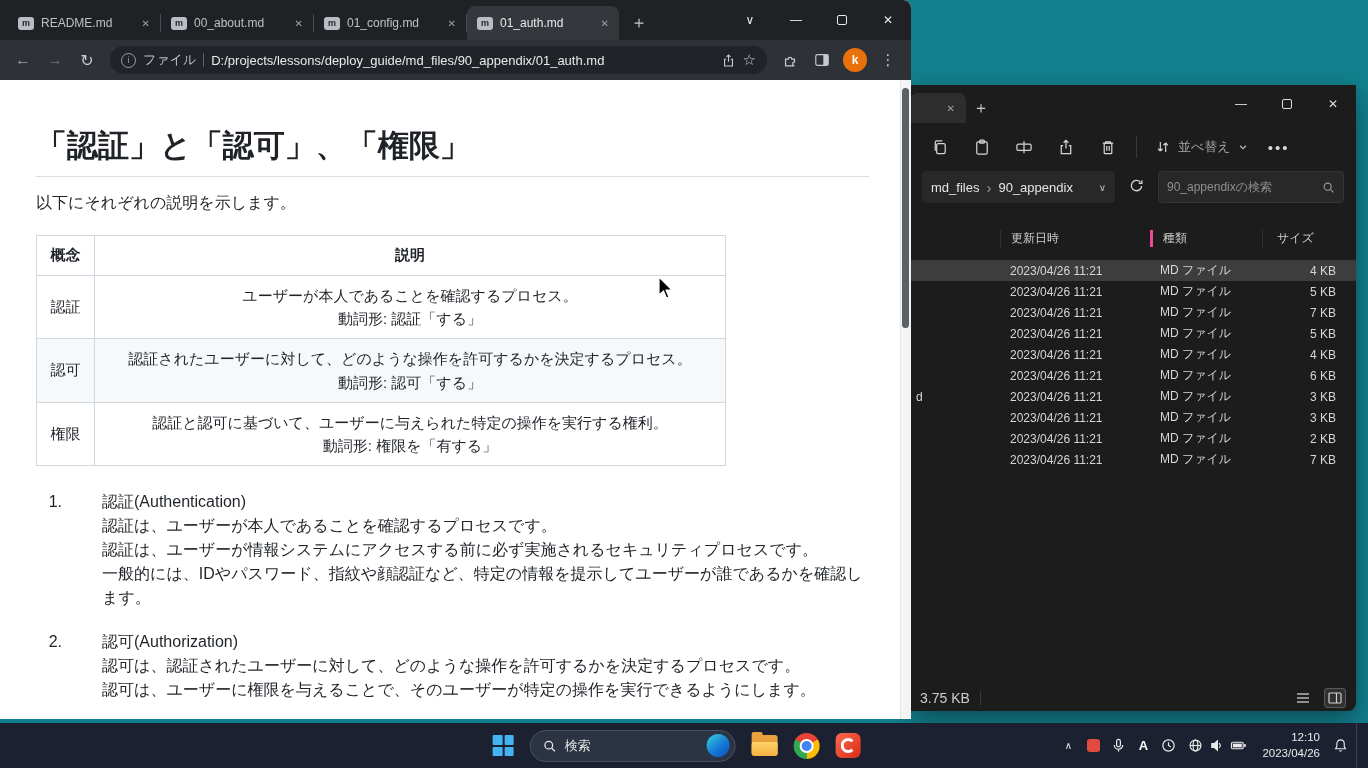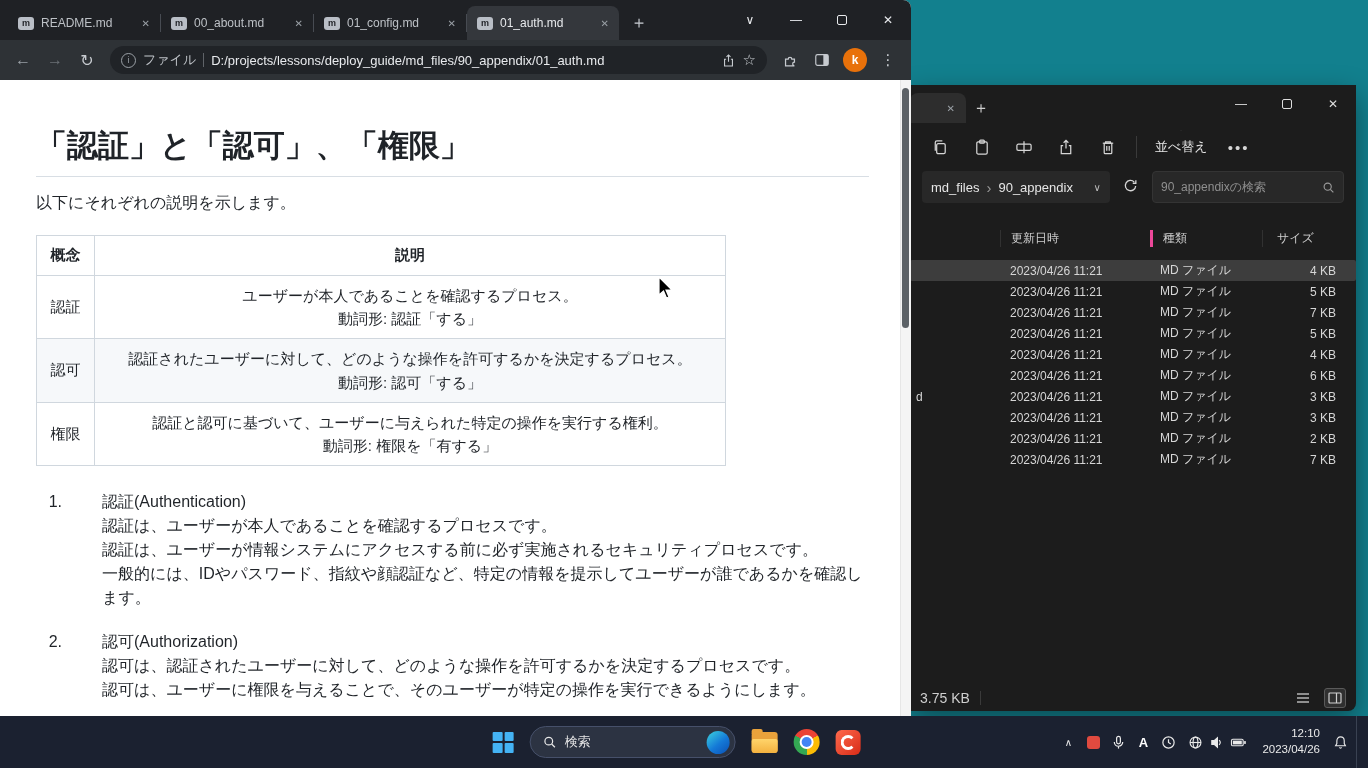--- a/index.html
+++ b/index.html
@@ -16,31 +16,31 @@
     display:flex; align-items:center; justify-content:flex-end; padding:0 9px; font-size:10px; color:#cfcfcf; }
   .ex-newtab { width:30px; height:30px; display:flex; align-items:center; justify-content:center;
     color:#cfcfcf; font-size:16px; }
   .ex-controls { margin-left:auto; display:flex; height:38px; }
   .ex-ctl { width:46px; height:38px; display:flex; align-items:center; justify-content:center;
     color:#dedede; font-size:12px; }
   .sq { width:10px; height:10px; border:1px solid #dedede; border-radius:2px; display:block; }
   .ex-toolbar { height:48px; display:flex; align-items:center; gap:6px; padding:0 12px; }
   .ex-toolbtn { width:36px; height:34px; display:flex; align-items:center; justify-content:center; border-radius:4px; }
   .ex-tsep { width:1px; height:22px; background:#3a3a3a; margin:0 4px; }
-  .ex-sort { display:flex; align-items:center; gap:7px; font-size:13px; color:#e5e5e5; padding:0 8px; height:34px;flex-direction:column; }
+  .ex-sort { display:flex; align-items:center; gap:7px; font-size:13px; color:#a3a3a3; padding:0 8px; height:34px; }
   .ex-more { width:34px; height:34px; display:flex; align-items:center; justify-content:center;
     color:#d6d6d6; font-size:15px; letter-spacing:2px; }
   .ex-addr { height:42px; display:flex; align-items:flex-start; gap:10px; padding:0 12px; }
   .crumbbox { width:232px; height:32px; background:#282828; border-radius:4px; display:flex;
     align-items:center; gap:7px; padding:0 9px; font-size:13px; color:#e6e6e6; }
   .crumb-sep { color:#9a9a9a; font-size:15px; line-height:1; }
   .crumb-caret { margin-left:auto; color:#bdbdbd; font-size:10px; }
   .refresh { width:28px; height:28px; display:flex; align-items:center; justify-content:center; }
   .searchbox { flex:1; height:32px; background:#282828; border:1px solid #343434;
-    border-radius:4px; display:flex; align-items:center; padding:8px 8px; gap:6px; }
+    border-radius:4px; display:flex; align-items:center; padding:8px 8px; }
   .searchbox input { flex:1; background:none; border:none; outline:none; color:#cfcfcf;
     font-size:12px; font-family:inherit; min-width:0; }
   .searchbox input::placeholder { color:#8f8f8f; }
   .ex-headers { display:flex; height:34px; align-items:center; font-size:12px; color:#cfcfcf; margin-top:8px; }
   .h-name { width:90px; }
   .h-date { width:150px; padding-left:10px; border-left:1px solid #313131; }
   .h-type { width:112px; padding-left:10px; border-left:3px solid #ec4899; }
   .h-size { width:88px; padding-left:14px; border-left:1px solid #313131; }
   .ex-rows { flex:1; overflow:hidden; padding-top:5px; }
   .ex-row { display:flex; height:21px; align-items:center; font-size:12px; color:#d6d6d6; border-radius:2px; }
@@ -103,21 +103,21 @@
   .oli { display:flex; margin-bottom:20px; }
   .oli .num { width:34px; text-align:right; padding-right:8px; flex:none; }
   .oli .body { flex:1; min-width:0;margin-left:32px; }
   .oli .body div { line-height:1.5; }
   .scroll { position:absolute; top:0; right:0; width:11px; height:100%; background:#f4f4f4; border-left:1px solid #e6e6e6; }
   .thumb { position:absolute; top:8px; right:2px; width:7px; height:240px; border-radius:4px; background:#5c6166; }
 
   .cursor { position:absolute; left:656px; top:276px; z-index:9; }
 
   
-  .taskbar { position:absolute; left:0; bottom:0; width:100%; height:52px; background:#1b2130; z-index:5; }
+  .taskbar { position:absolute; left:0; bottom:0; width:100%; height:45px; background:#1b2130; z-index:5; }
   .tb-center { position:absolute; left:50%; top:0; transform:translateX(-52%); height:100%;
     display:flex; align-items:center; gap:16px; }
   .winlogo { width:21px; height:21px; display:grid; grid-template-columns:1fr 1fr; grid-template-rows:1fr 1fr; gap:2px; }
   .winlogo span { background:#44b3f4; border-radius:1px; }
   .tb-search { display:flex; align-items:center; gap:8px; width:206px; height:32px; background:#2c3342;
     border:1px solid #46506a; border-radius:16px; padding:0 5px 0 12px; color:#e8e8e8; font-size:13px; }
   .tb-search .spacer { flex:1; }
   .bing { width:23px; height:23px; border-radius:50%; flex:none;
     background:linear-gradient(140deg,#35c3dd 10%,#1479d7 55%,#0b50b4 100%); }
   .tb-folder { position:relative; width:26px; height:21px; }

